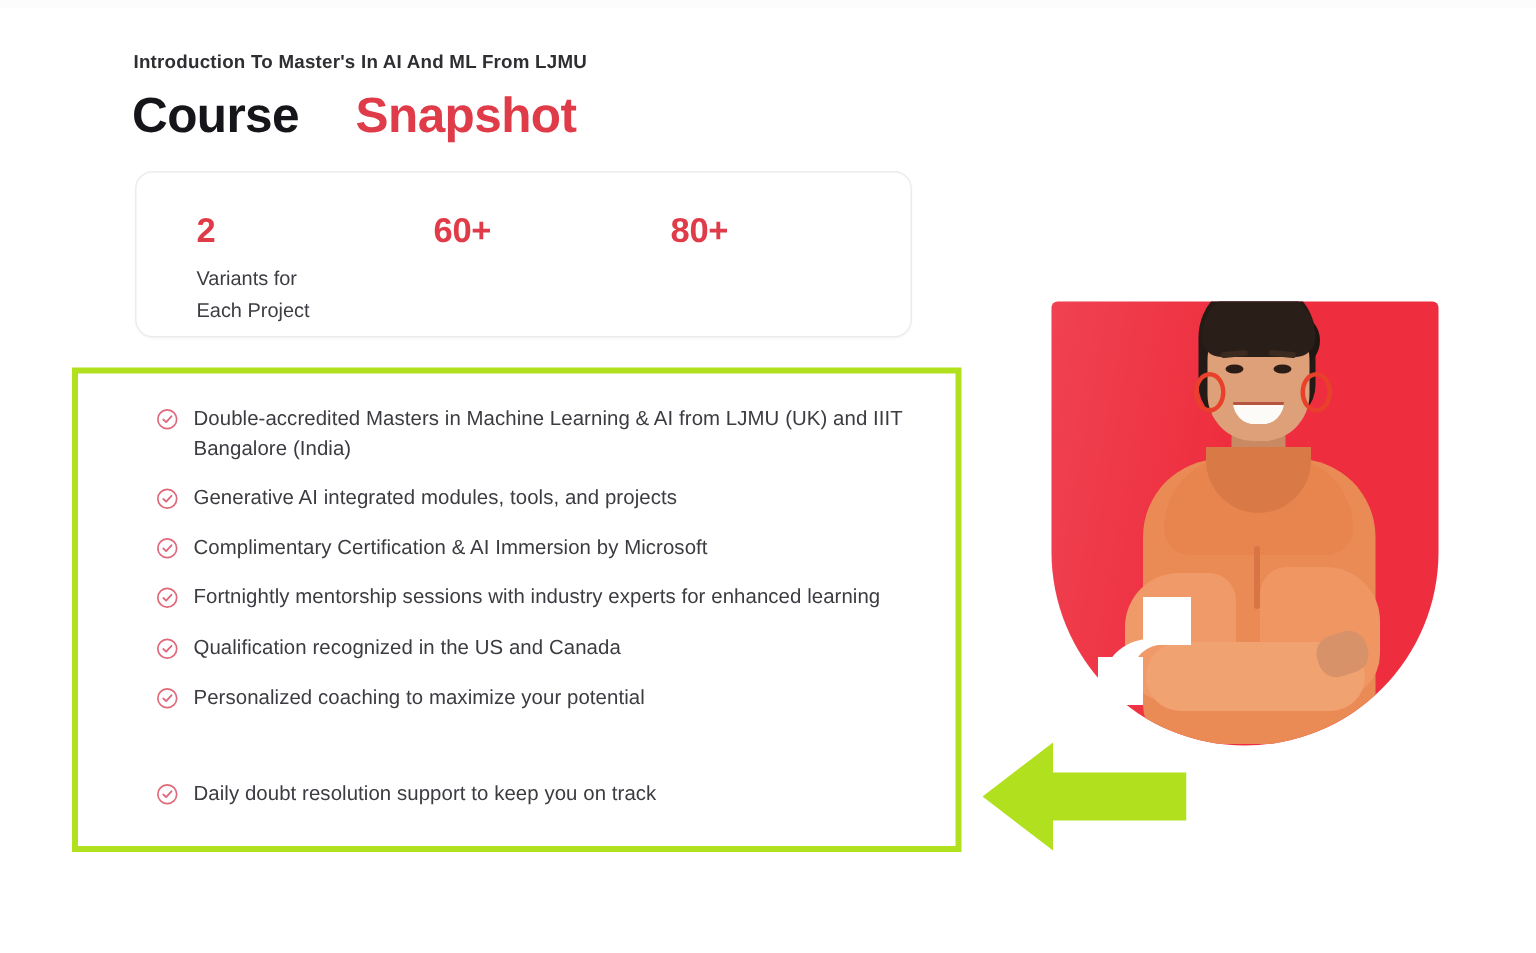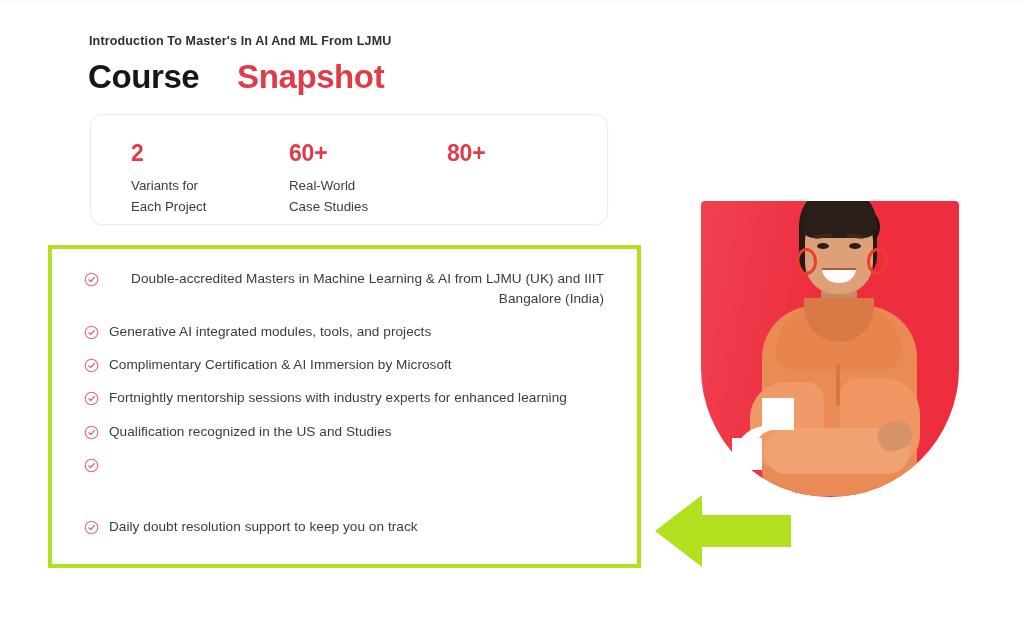--- a/index.html
+++ b/index.html
@@ -99,24 +99,23 @@
     left: 48px;
     top: 245px;
     width: 593px;
     height: 323px;
     border: 4px solid #b1e01f;
     background: #ffffff;
     box-sizing: border-box;
   }
   .list-inner {
     position: absolute;
-    left: 32px;
+    left: 52px;
     top: 20px;
     width: 520px;
-    text-align: right;
   }
   .bullet {
     display: flex;
     align-items: flex-start;
     margin-bottom: 13px;
   }
   .bullet:last-child { margin-bottom: 0; margin-top: 44px; }
   .check-icon {
     flex: 0 0 auto;
     width: 15px;
@@ -285,22 +284,20 @@
   </div>
 
   <div class="stats-card">
     <div class="stat">
       <div class="stat-value">2</div>
       <div class="stat-label">Variants for
 Each Project</div>
     </div>
     <div class="stat">
       <div class="stat-value">60+</div>
-      <div class="stat-label">Real-World
-Case Studies</div>
     </div>
     <div class="stat">
       <div class="stat-value">80+</div>
     </div>
   </div>
 
   <div class="list-box">
     <div class="list-inner">
 
       <div class="bullet">
@@ -343,30 +340,31 @@
         <span class="bullet-text">Fortnightly mentorship sessions with industry experts for enhanced learning</span>
       </div>
 
       <div class="bullet">
         <span class="check-icon">
           <svg width="15" height="15" viewBox="0 0 16 16">
               <circle cx="8" cy="8" r="6.7" fill="none" stroke="#e0687a" stroke-width="1.2"></circle>
               <path d="M5.2 8.2 L7.2 10.1 L11 5.9" fill="none" stroke="#e0687a" stroke-width="1.3" stroke-linecap="round" stroke-linejoin="round"></path>
             </svg>
         </span>
-        <span class="bullet-text">Qualification recognized in the US and Studies</span>
-      </div>
-
-      <div class="bullet">
-        <span class="check-icon">
-          <svg width="15" height="15" viewBox="0 0 16 16">
-              <circle cx="8" cy="8" r="6.7" fill="none" stroke="#e0687a" stroke-width="1.2"></circle>
-              <path d="M5.2 8.2 L7.2 10.1 L11 5.9" fill="none" stroke="#e0687a" stroke-width="1.3" stroke-linecap="round" stroke-linejoin="round"></path>
-            </svg>
-        </span>
+        <span class="bullet-text">Qualification recognized in the US and Canada</span>
+      </div>
+
+      <div class="bullet">
+        <span class="check-icon">
+          <svg width="15" height="15" viewBox="0 0 16 16">
+              <circle cx="8" cy="8" r="6.7" fill="none" stroke="#e0687a" stroke-width="1.2"></circle>
+              <path d="M5.2 8.2 L7.2 10.1 L11 5.9" fill="none" stroke="#e0687a" stroke-width="1.3" stroke-linecap="round" stroke-linejoin="round"></path>
+            </svg>
+        </span>
+        <span class="bullet-text">Personalized coaching to maximize your potential</span>
       </div>
 
       <div class="bullet">
         <span class="check-icon">
           <svg width="15" height="15" viewBox="0 0 16 16">
               <circle cx="8" cy="8" r="6.7" fill="none" stroke="#e0687a" stroke-width="1.2"></circle>
               <path d="M5.2 8.2 L7.2 10.1 L11 5.9" fill="none" stroke="#e0687a" stroke-width="1.3" stroke-linecap="round" stroke-linejoin="round"></path>
             </svg>
         </span>
         <span class="bullet-text">Daily doubt resolution support to keep you on track</span>

